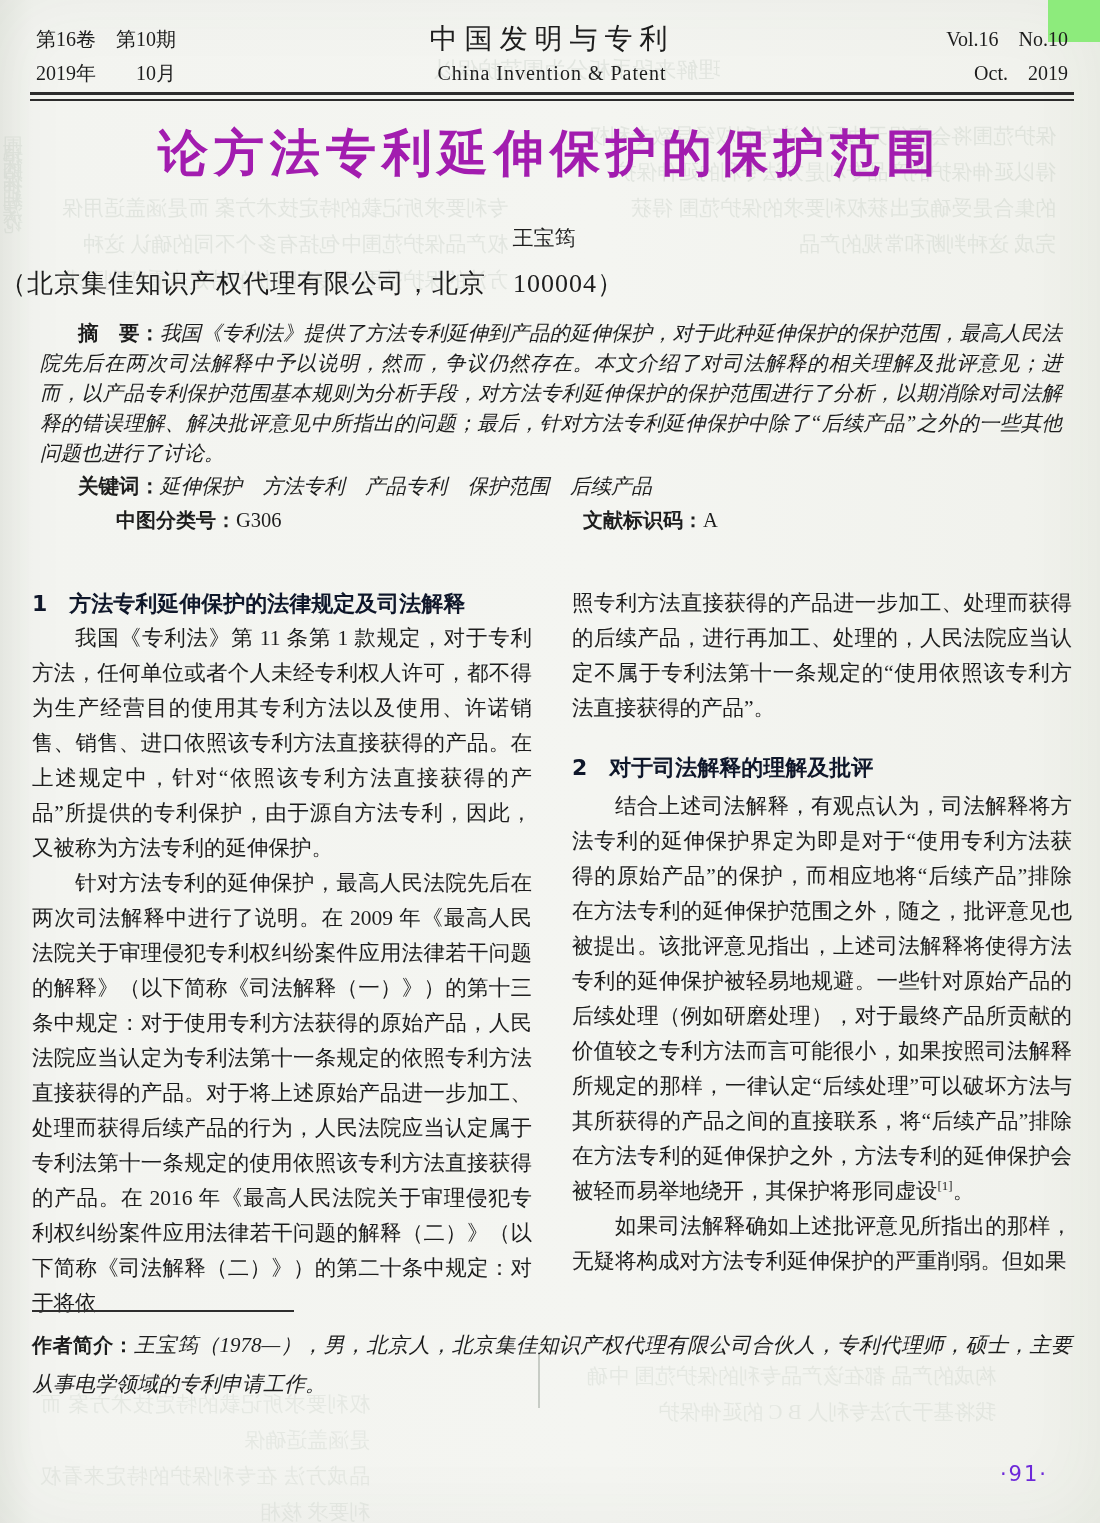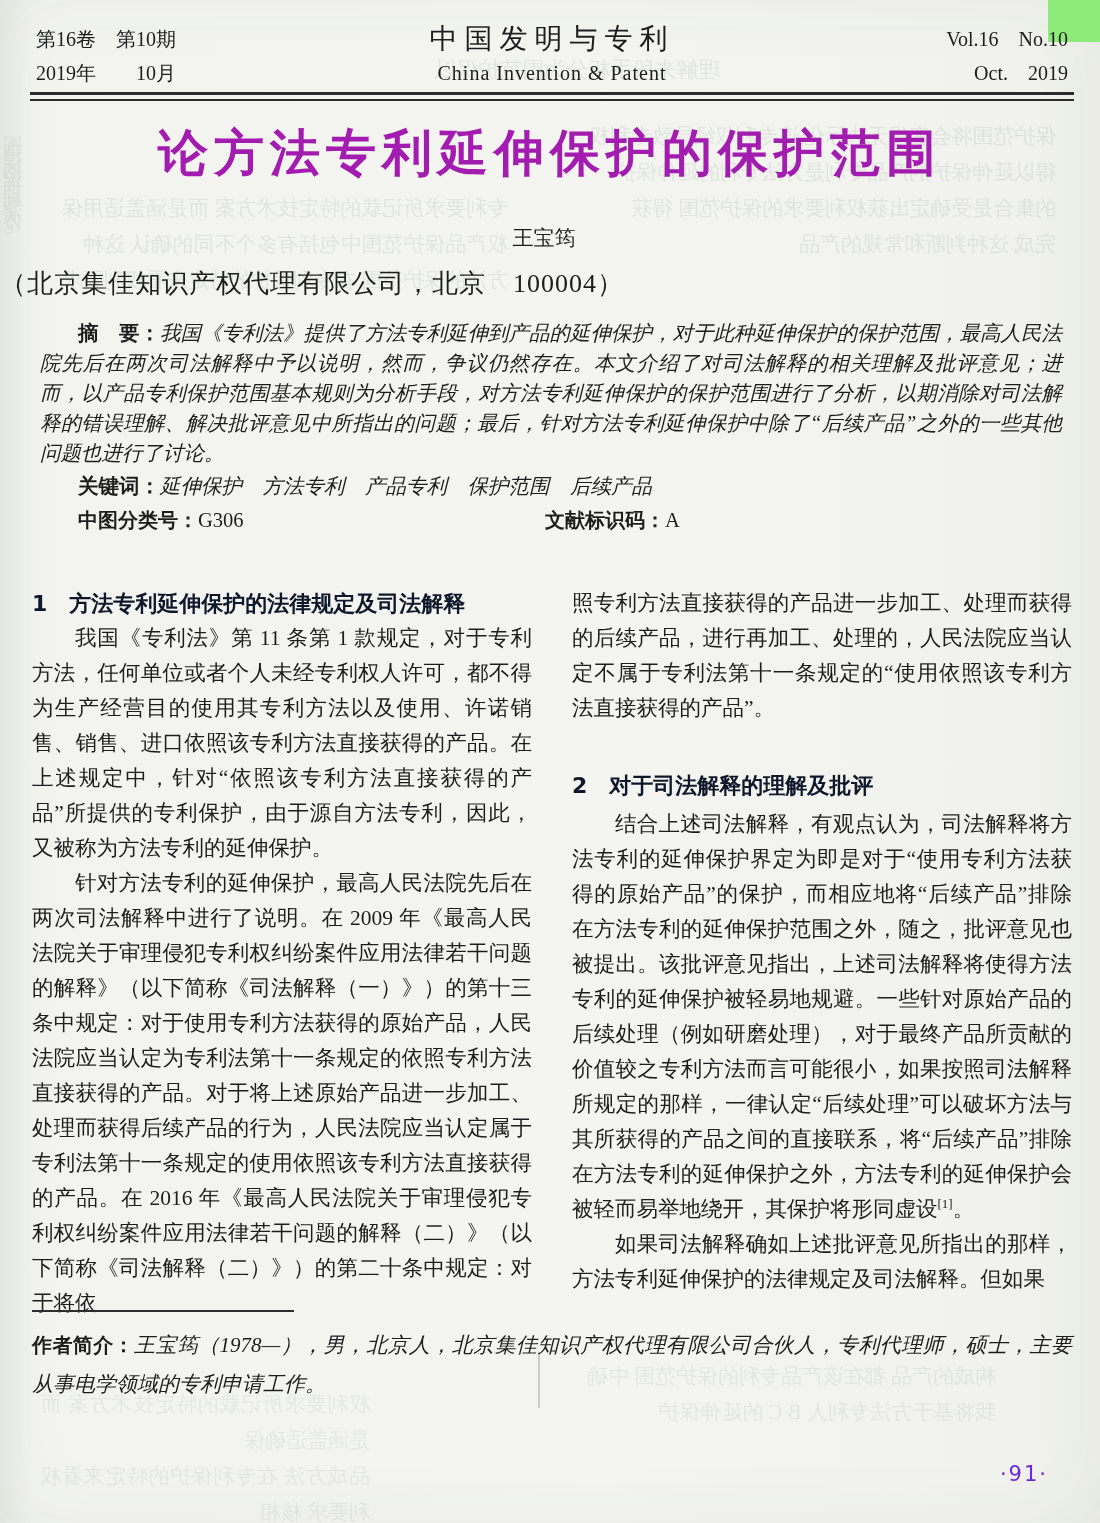--- a/index.html
+++ b/index.html
@@ -66,36 +66,36 @@
   .kai{ font-style:italic; }
   .keywords{
     position:absolute; top:472px; left:40px; right:38px;
     font-size:20.5px; text-indent:38px;
   }
   .keywords .lab{ font-weight:bold; }
   .clcrow{
     position:absolute; top:507px; left:40px; right:38px;
     font-size:20.5px; text-indent:38px;
   }
-  .clcrow .lab{ font-weight:bold; font-family:Liberation Mono, monospace; font-size:20px; }
+  .clcrow .lab{ font-weight:bold; font-family:Liberation Mono, monospace; font-size:20px;margin-left:38px; }
   .clcrow .doccode{ position:absolute; left:505px; text-indent:0; }
   
   .columns{
     position:absolute; top:586px; left:32px; right:28px;
     display:flex; gap:40px;
   }
   .col{ width:500px; font-size:21.5px; line-height:35px; text-align:justify; }
   .col p{ margin:0; text-indent:2em; }
   .col p.noindent{ text-indent:0; }
   .sec-heading{
     font-family:"DejaVu Sans","Liberation Sans",sans-serif;
     font-weight:bold; font-size:22px; line-height:35px;
     margin:0; text-indent:0; color:#0f172a;
   }
-  .sec-heading.spaced{ margin-top:42px; margin-bottom:4px; }
+  .sec-heading.spaced{ margin-top:24px; margin-bottom:4px; }
   sup.ref{ font-size:13px; line-height:0; }
   
   .footnote-rule{
     position:absolute; top:1310px; left:32px; width:262px;
     border-top:2px solid #2e2e2e;
   }
   .bio{
     position:absolute; top:1326px; left:32px; right:28px;
     font-size:21px; line-height:39px; text-align:justify;
   }
@@ -163,20 +163,20 @@
 <div class="columns">
   <div class="col">
     <h3 class="sec-heading">1　方法专利延伸保护的法律规定及司法解释</h3>
     <p>我国《专利法》第 11 条第 1 款规定，对于专利方法，任何单位或者个人未经专利权人许可，都不得为生产经营目的使用其专利方法以及使用、许诺销售、销售、进口依照该专利方法直接获得的产品。在上述规定中，针对“依照该专利方法直接获得的产品”所提供的专利保护，由于源自方法专利，因此，又被称为方法专利的延伸保护。</p>
     <p>针对方法专利的延伸保护，最高人民法院先后在两次司法解释中进行了说明。在 2009 年《最高人民法院关于审理侵犯专利权纠纷案件应用法律若干问题的解释》（以下简称《司法解释（一）》）的第十三条中规定：对于使用专利方法获得的原始产品，人民法院应当认定为专利法第十一条规定的依照专利方法直接获得的产品。对于将上述原始产品进一步加工、处理而获得后续产品的行为，人民法院应当认定属于专利法第十一条规定的使用依照该专利方法直接获得的产品。在 2016 年《最高人民法院关于审理侵犯专利权纠纷案件应用法律若干问题的解释（二）》（以下简称《司法解释（二）》）的第二十条中规定：对于将依</p>
   </div>
   <div class="col">
     <p class="noindent">照专利方法直接获得的产品进一步加工、处理而获得的后续产品，进行再加工、处理的，人民法院应当认定不属于专利法第十一条规定的“使用依照该专利方法直接获得的产品”。</p>
     <h3 class="sec-heading spaced">2　对于司法解释的理解及批评</h3>
     <p><span>结合上述司法解释，有观点认为，司法解释将方法专利的延伸保护界定为即是对于“使用专利方法获得的原始产品”的保护，而相应地将“后续产品”排除在方法专利的延伸保护范围之外，随之，批评意见也被提出。该批评意见指出，上述司法解释将使得方法专利的延伸保护被轻易地规避。一些针对原始产品的后续处理（例如研磨处理），对于最终产品所贡献的价值较之专利方法而言可能很小，如果按照司法解释所规定的那样，一律认定“后续处理”可以破坏方法与其所获得的产品之间的直接联系，将“后续产品”排除在方法专利的延伸保护之外，方法专利的延伸保护会被轻而易举地绕开，其保护将形同虚设</span><sup class="ref">[1]</sup><span>。</span></p>
-    <p>如果司法解释确如上述批评意见所指出的那样，方法专利延伸保护的法律规定及司法解释。但如果</p>
+    <p>如果司法解释确如上述批评意见所指出的那样，无疑将构成对方法专利延伸保护的严重削弱。但如果</p>
   </div>
 </div>
 
 <div class="footnote-rule"></div>
 <div class="bio"><span class="lab">作者简介：</span><span class="kai">王宝筠（1978—），男，北京人，北京集佳知识产权代理有限公司合伙人，专利代理师，硕士，主要从事电学领域的专利申请工作。</span></div>
 
 <div class="page-number">·91·</div>
 
 </body></html>

